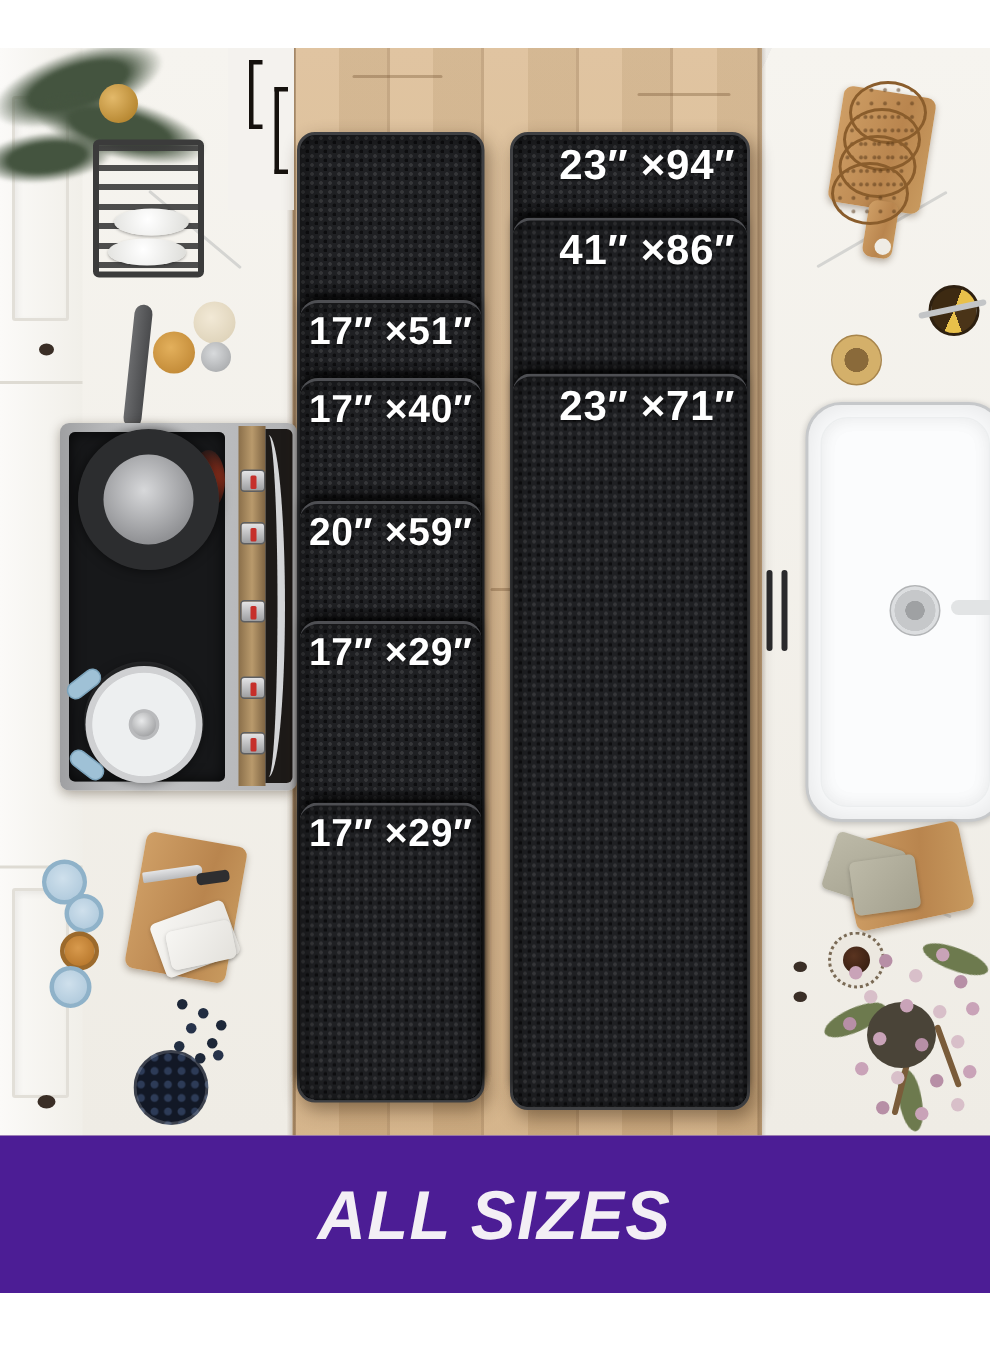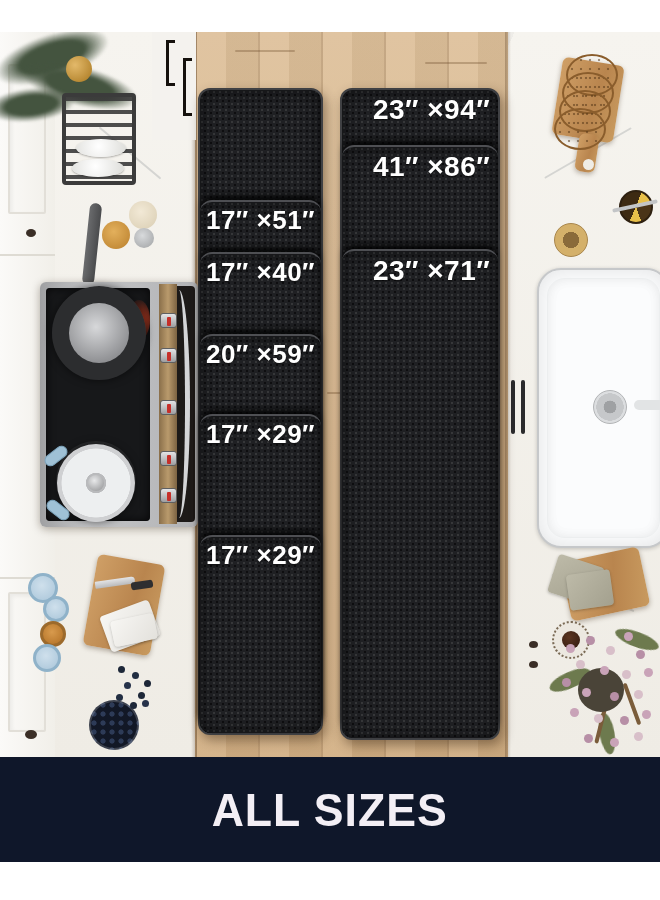--- a/index.html
+++ b/index.html
@@ -3,22 +3,22 @@
 <meta charset="utf-8">
 <style>
   html,body{margin:0;padding:0;background:#ffffff;}
   #stage{position:relative;width:660px;height:900px;overflow:hidden;background:#ffffff;
          font-family:"Liberation Sans",sans-serif;}
   #stage *{position:absolute;box-sizing:border-box;}
 
   
   .band-top{left:0;top:0;width:660px;height:32px;background:#ffffff;}
   .band-bottom{left:0;top:862px;width:660px;height:38px;background:#ffffff;}
-  .banner{left:0;top:757px;width:660px;height:105px;background:#0f172a;
-          display:flex;align-items:center;justify-content:center;}
+  .banner{left:0;top:757px;width:660px;height:105px;background:#4c1d95;
+          display:flex;align-items:center;justify-content:center;font-style:italic;}
   .banner span{position:static;color:#f3eff5;font-size:46px;font-weight:bold;
                letter-spacing:1px;transform:scaleX(0.97);}
 
   
   .photo{left:0;top:32px;width:660px;height:725px;overflow:hidden;background:#d9b98f;}
 
   .floor{left:195px;top:0;width:313px;height:725px;
     background:
       repeating-linear-gradient(90deg, rgba(101,67,33,0.22) 0 2px, rgba(0,0,0,0) 2px 63px),
       repeating-linear-gradient(90deg, rgba(255,255,255,0.07) 0 31px, rgba(0,0,0,0.045) 31px 63px),

